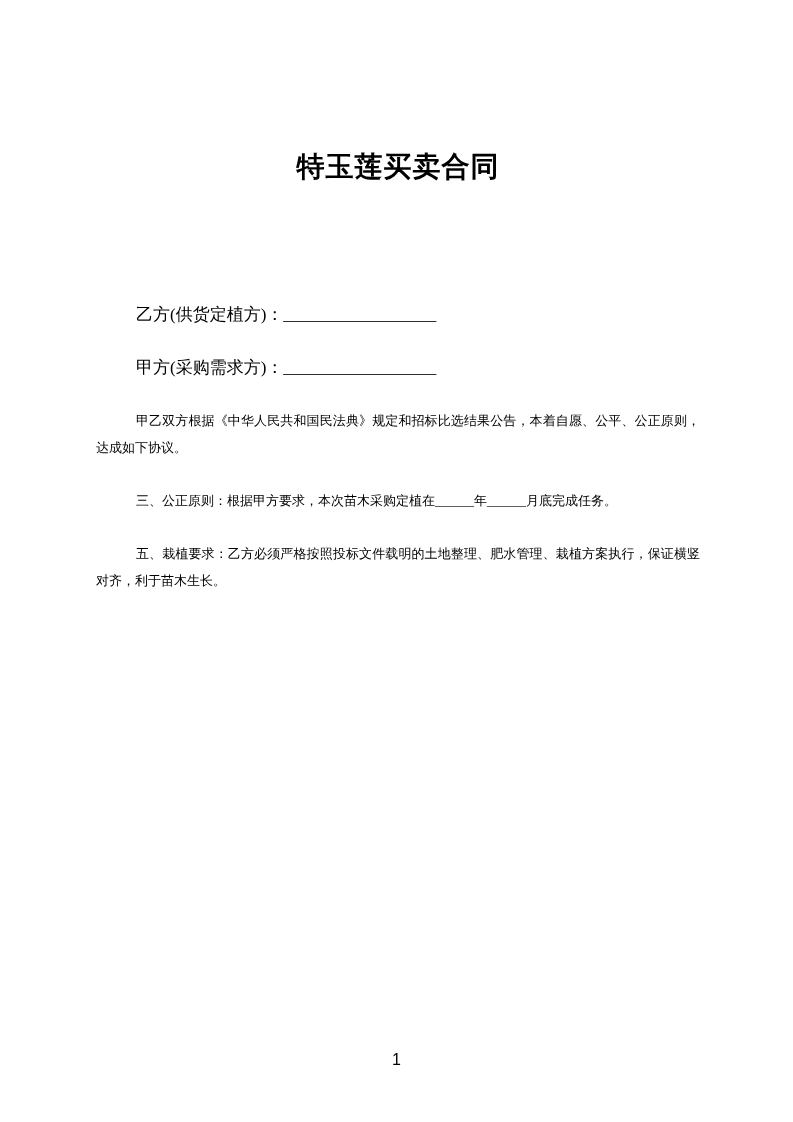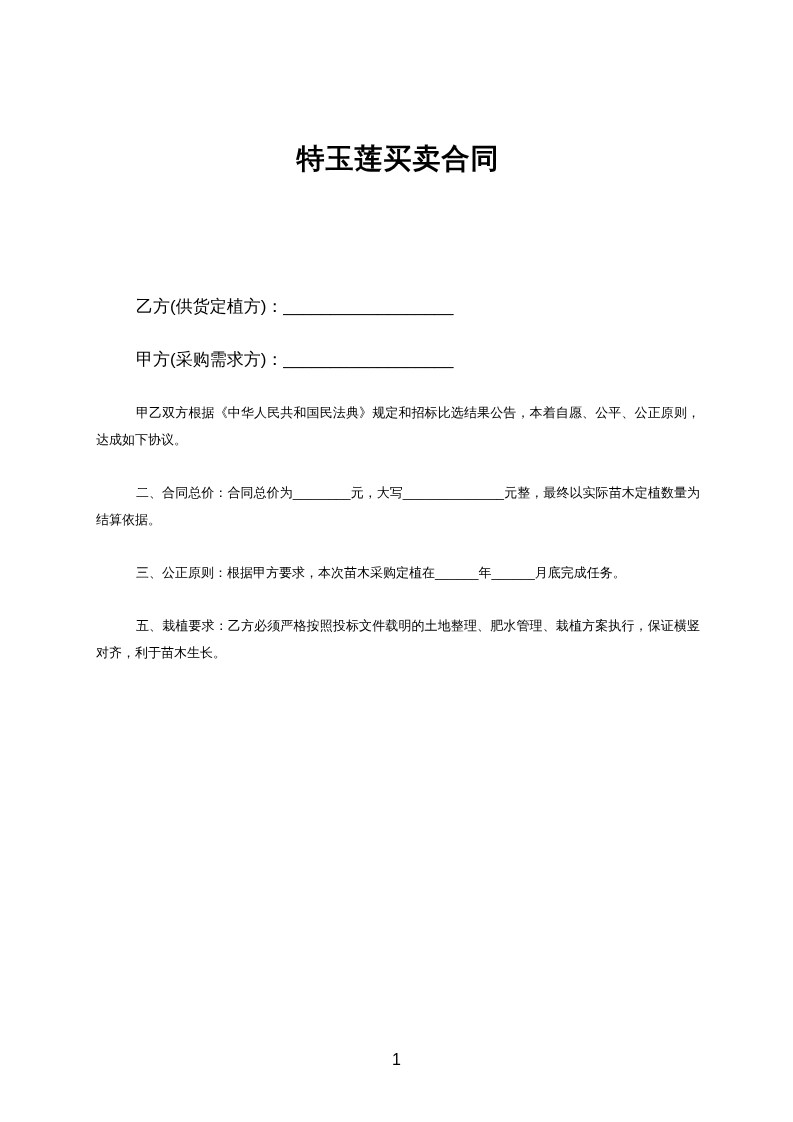--- a/index.html
+++ b/index.html
@@ -8,22 +8,23 @@
     width: 793px;
     height: 1122px;
     background: #ffffff;
     color: #000000;
     font-family: "Liberation Sans", sans-serif;
     overflow: hidden;
   }
   .doc {
     position: absolute;
     left: 96px;
-    top: 0;
+    top: 8px;
     width: 604px;
+    font-family: Liberation Serif, serif;
   }
   .title {
     margin: 141px 0 0 0;
     text-align: center;
     font-size: 28px;
     font-weight: bold;
     line-height: 36px;
     letter-spacing: 1px;
   }
   .party-lines { margin-top: 116px; }
@@ -60,20 +61,19 @@
   <div class="doc">
     <h1 class="title">特玉莲买卖合同</h1>
 
     <div class="party-lines">
         <p class="party"><span>乙方(供货定植方)：</span><span>__________________</span></p>
         <p class="party"><span>甲方(采购需求方)：</span><span>__________________</span></p>
       </div>
 
     <div>
         <p class="para">甲乙双方根据《中华人民共和国民法典》规定和招标比选结果公告，本着自愿、公平、公正原则，达成如下协议。</p>
-        <p class="para">二、合同总价：合同总价为________元，大写______________元整，最终以实际苗木定植数量为结算依据。</p>
         <p class="para">三、公正原则：根据甲方要求，本次苗木采购定植在______年______月底完成任务。</p>
         <p class="para">五、栽植要求：乙方必须严格按照投标文件载明的土地整理、肥水管理、栽植方案执行，保证横竖对齐，利于苗木生长。</p>
       </div>
   </div>
 
   <div class="footer">1</div>
 </div>
 
 </body></html>

